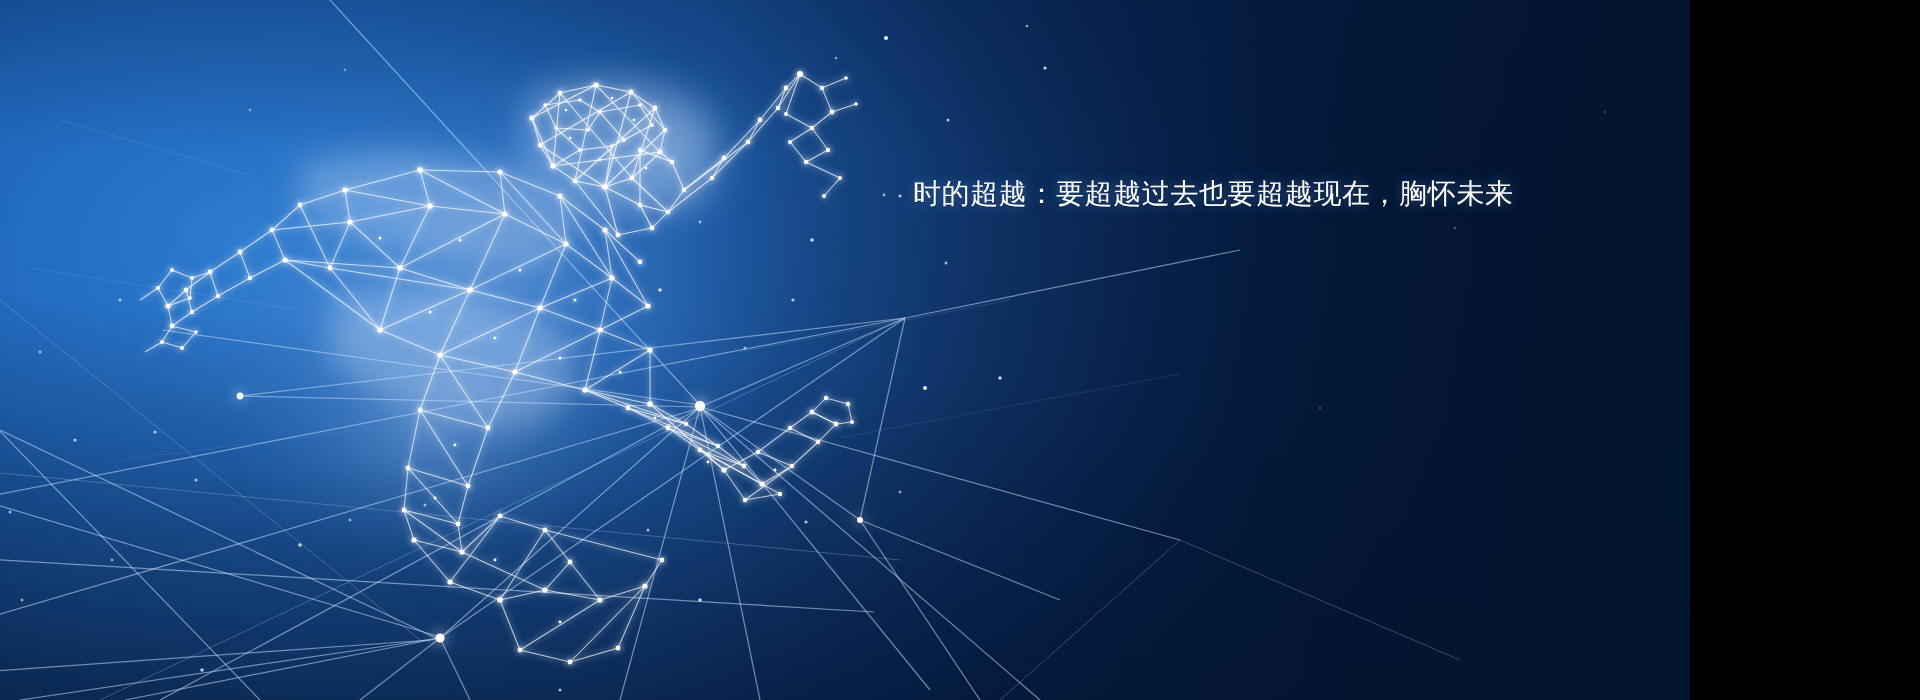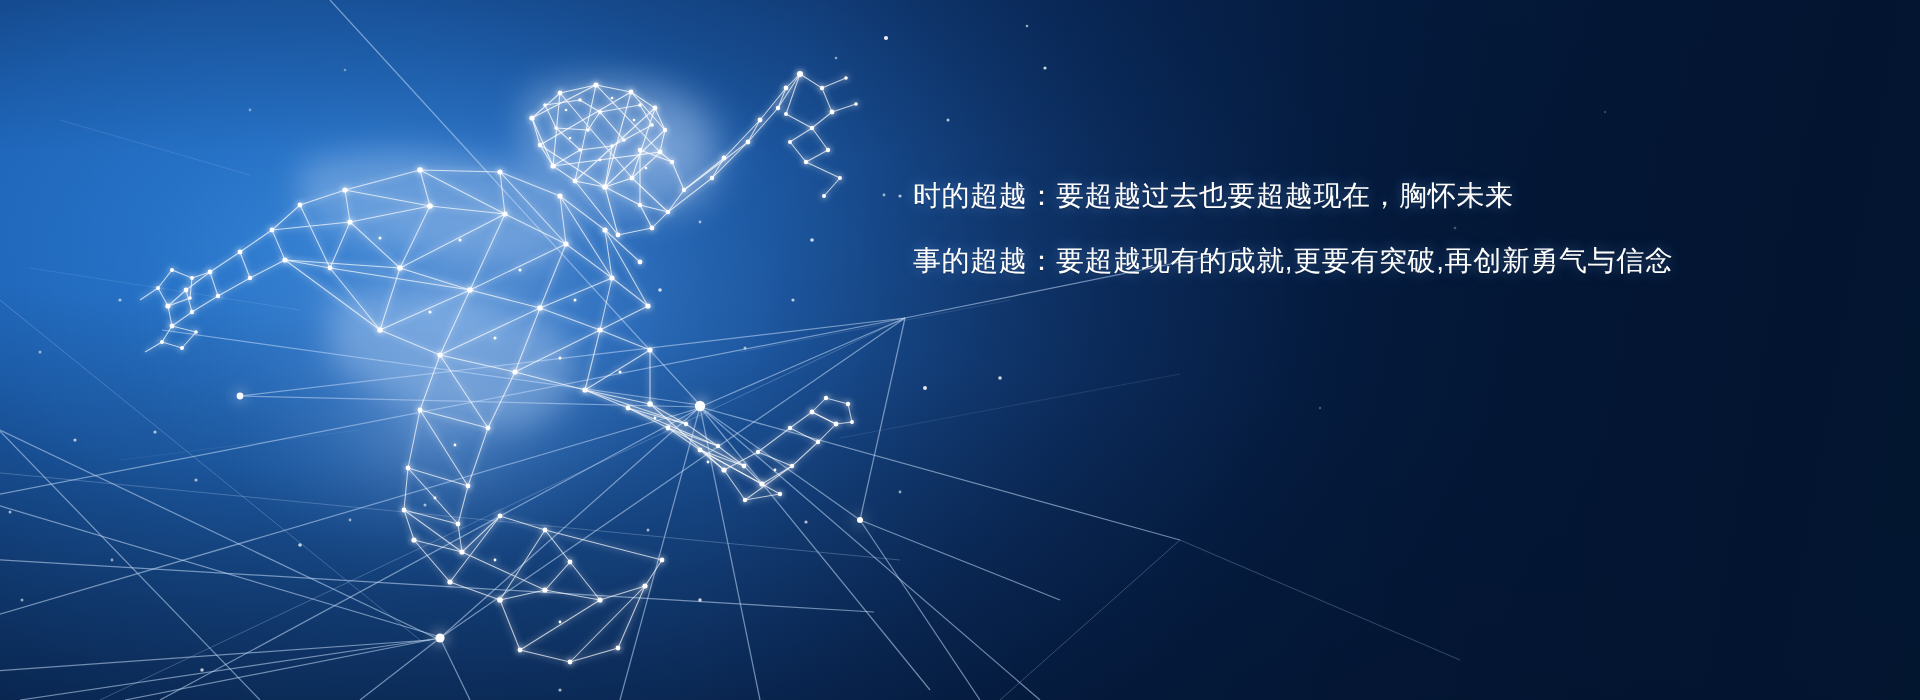--- a/index.html
+++ b/index.html
@@ -2,25 +2,26 @@
 <html><head>
 <meta charset="utf-8">
 <style>
   html, body {
     margin: 0;
     padding: 0;
     background: #000;
   }
   #banner {
     position: relative;
-    width: 1920px;
+    width: 1644px;
     height: 700px;
     overflow: hidden;
-    font-family: Liberation Sans, sans-serif;
+    font-family: Liberation Mono, monospace;
     background: #072a5c;
+    padding-left: 46px;
   }
   
   .bg-base {
     position: absolute;
     inset: 0;
     background:
       radial-gradient(ellipse 1250px 900px at 14% 34%, #2274cc 0%, #1b63b8 26%, #13498f 48%, #0b3068 68%, #062049 86%, #041b3e 100%);
   }
   .bg-dark-right {
     position: absolute;
@@ -473,16 +474,15 @@
       <path d="M60 120 L250 175" stroke-width="1.1" opacity="0.12"></path>
       <path d="M30 268 L300 310" stroke-width="1.0" opacity="0.11"></path>
       <path d="M740 352 L1010 300" stroke-width="1.2" opacity="0.13"></path>
       <path d="M840 438 L1180 374" stroke-width="1.1" opacity="0.10"></path>
       <path d="M120 460 L360 430" stroke-width="0.9" opacity="0.08"></path>
     </g>
   </svg>
 
   <div class="text-block">
     <p class="tagline">时的超越：要超越过去也要超越现在，胸怀未来</p>
-    <p class="tagline">事的超越：要超越现有的成就,更要有突破,再创新勇气与信念</p>
   </div>
 
 </div>
 
 </body></html>

